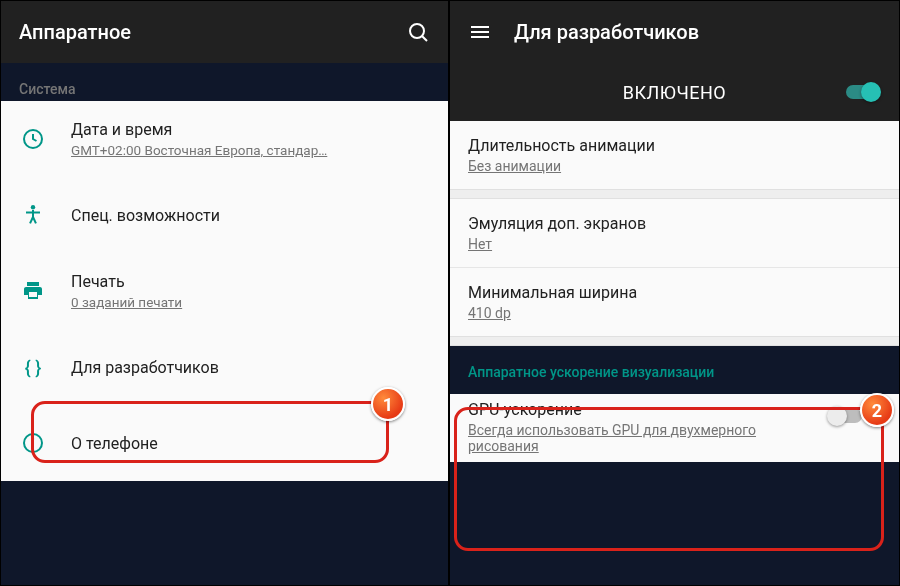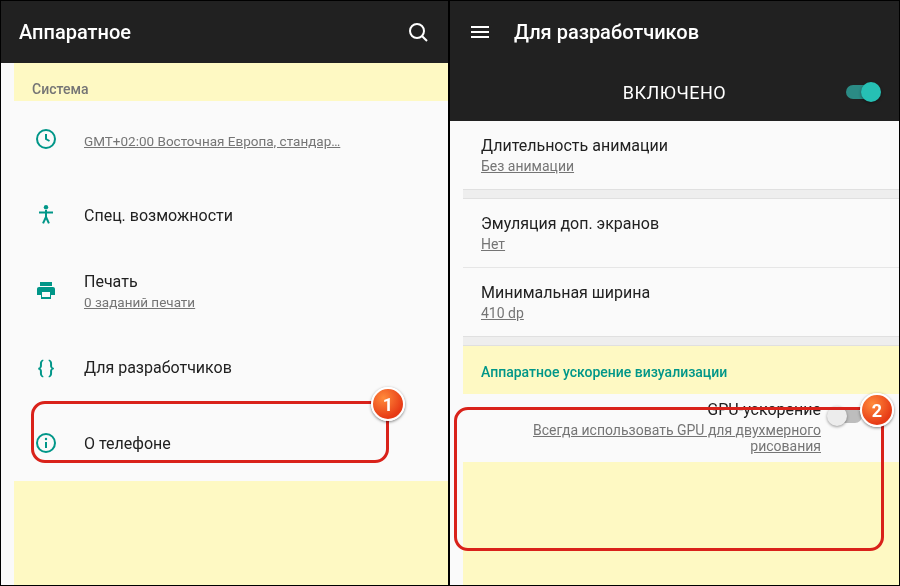--- a/index.html
+++ b/index.html
@@ -51,21 +51,21 @@
     width: 34px; height: 14px; border-radius: 7px; position: absolute; top: 3px; left: 1px;
   }
   .switch-thumb {
     width: 20px; height: 20px; border-radius: 50%; position: absolute; top: 0;
     box-shadow: 0 1px 3px rgba(0,0,0,.4);
   }
   .switch.on .switch-track { background: #2b8b85; }
   .switch.on .switch-thumb { background: #26c0b4; right: 0; }
   .switch.off .switch-track { background: #bdbdbd; }
   .switch.off .switch-thumb { background: #ececec; left: 0; }
-  .scroll { flex: 1; overflow: hidden; background: #fef9c3; margin-left: 13px; }
+  .scroll { flex: 1; overflow: hidden; background: #0f172a; }
   .section-label {
     color: #757575; font-size: 14px; font-weight: 500;
     padding: 18px 18px 4px 18px;
   }
   .section-label.accent { color: #009688; padding: 18px 18px 14px 18px; }
   .row {
     display: flex; align-items: center; min-height: 76px;
     padding: 12px 18px; gap: 24px; background: #fafafa;
   }
   .row .icon-slot {
@@ -114,20 +114,21 @@
     <div class="section-label">Система</div>
 
     <div class="row">
       <span class="icon-slot">
         <svg width="24" height="24" viewBox="0 0 24 24" fill="none" stroke="currentColor" stroke-width="2">
           <circle cx="12" cy="12" r="9"></circle>
             <polyline points="12 7 12 12 15.5 14"></polyline>
         </svg>
       </span>
       <div class="texts">
+        <div class="primary">Дата и время</div>
         <div class="secondary">GMT+02:00 Восточная Европа, стандар…</div>
       </div>
     </div>
 
     <div class="row">
       <span class="icon-slot">
         <svg width="24" height="24" viewBox="0 0 24 24" fill="currentColor">
           <circle cx="12" cy="4.2" r="2.2"></circle>
           <rect x="11" y="7" width="2" height="9"></rect>
           <rect x="5" y="8.5" width="14" height="2"></rect>
@@ -212,21 +213,21 @@
     </div>
     <div class="divider"></div>
     <div class="row tight">
       <div class="texts">
         <div class="primary">Минимальная ширина</div>
         <div class="secondary">410 dp</div>
       </div>
     </div>
     <div class="gap"></div>
     <div class="section-label accent">Аппаратное ускорение визуализации</div>
-    <div class="row tight" style="align-items:flex-start; padding-top:6px;text-align:right;">
+    <div class="row tight" style="align-items:flex-start; padding-top:6px;">
       <div class="texts">
         <div class="primary">GPU-ускорение</div>
         <div class="secondary" style="white-space:normal;">Всегда использовать GPU для двухмерного рисования</div>
       </div>
       <div class="switch off" style="position:relative; margin-top:6px;">
         <div class="switch-track"></div>
           <div class="switch-thumb"></div>
       </div>
     </div>
   </div>

